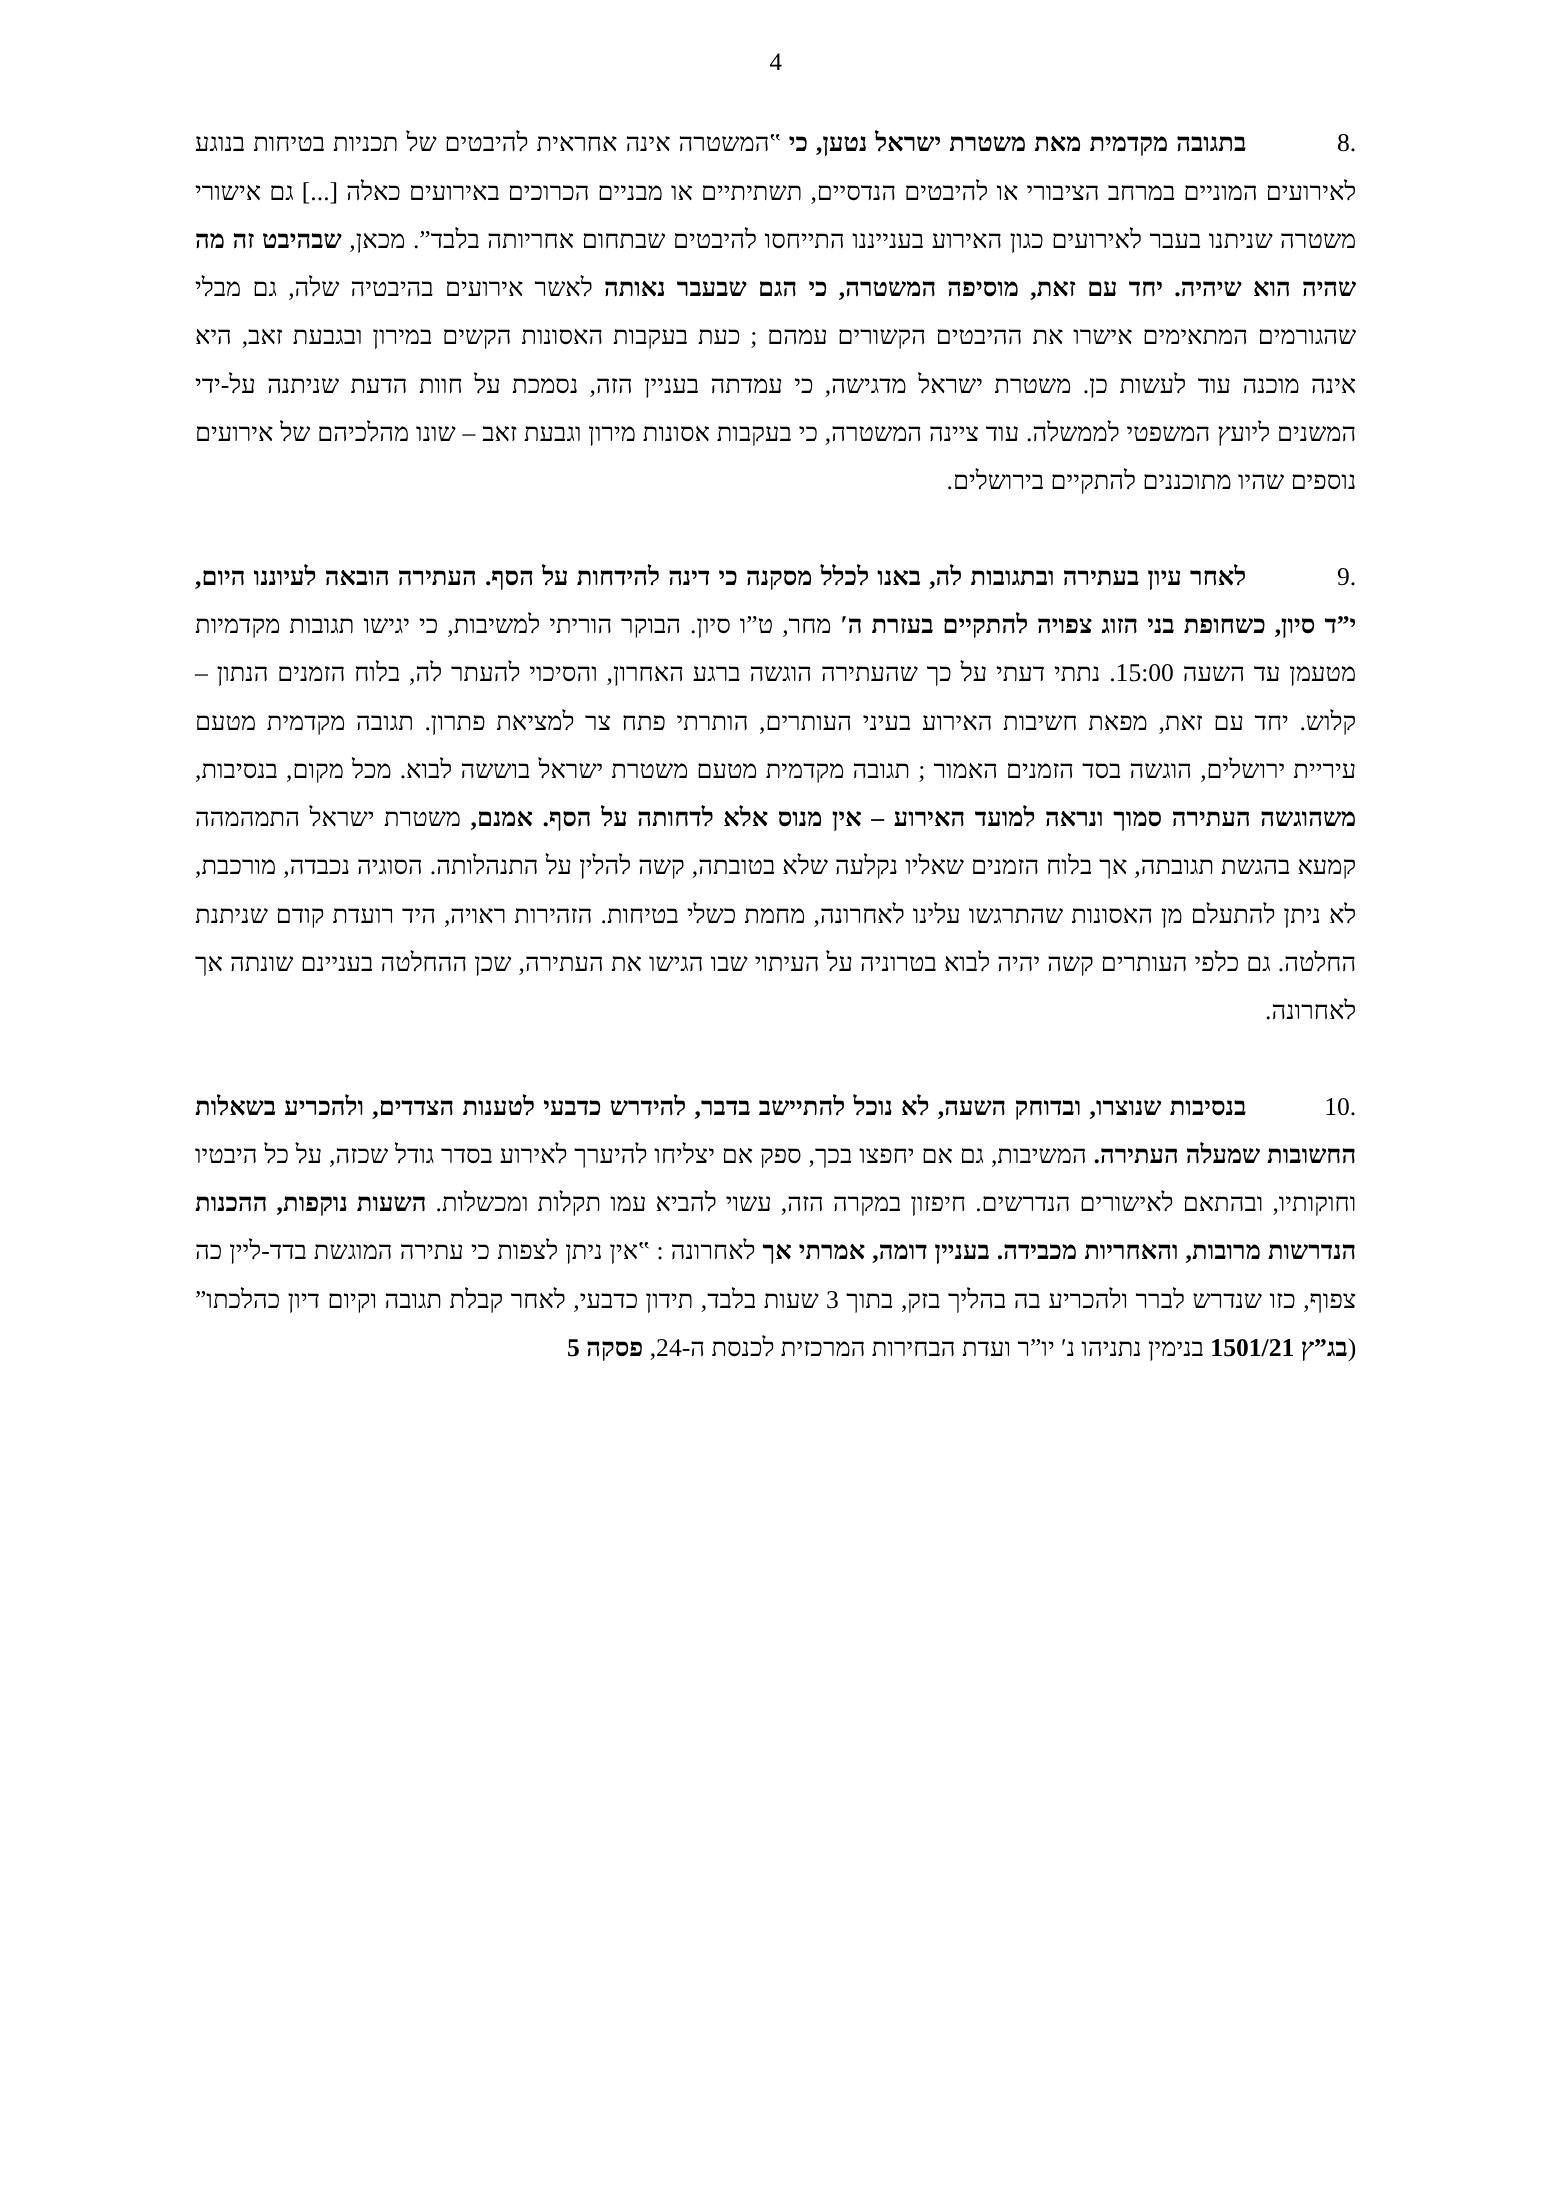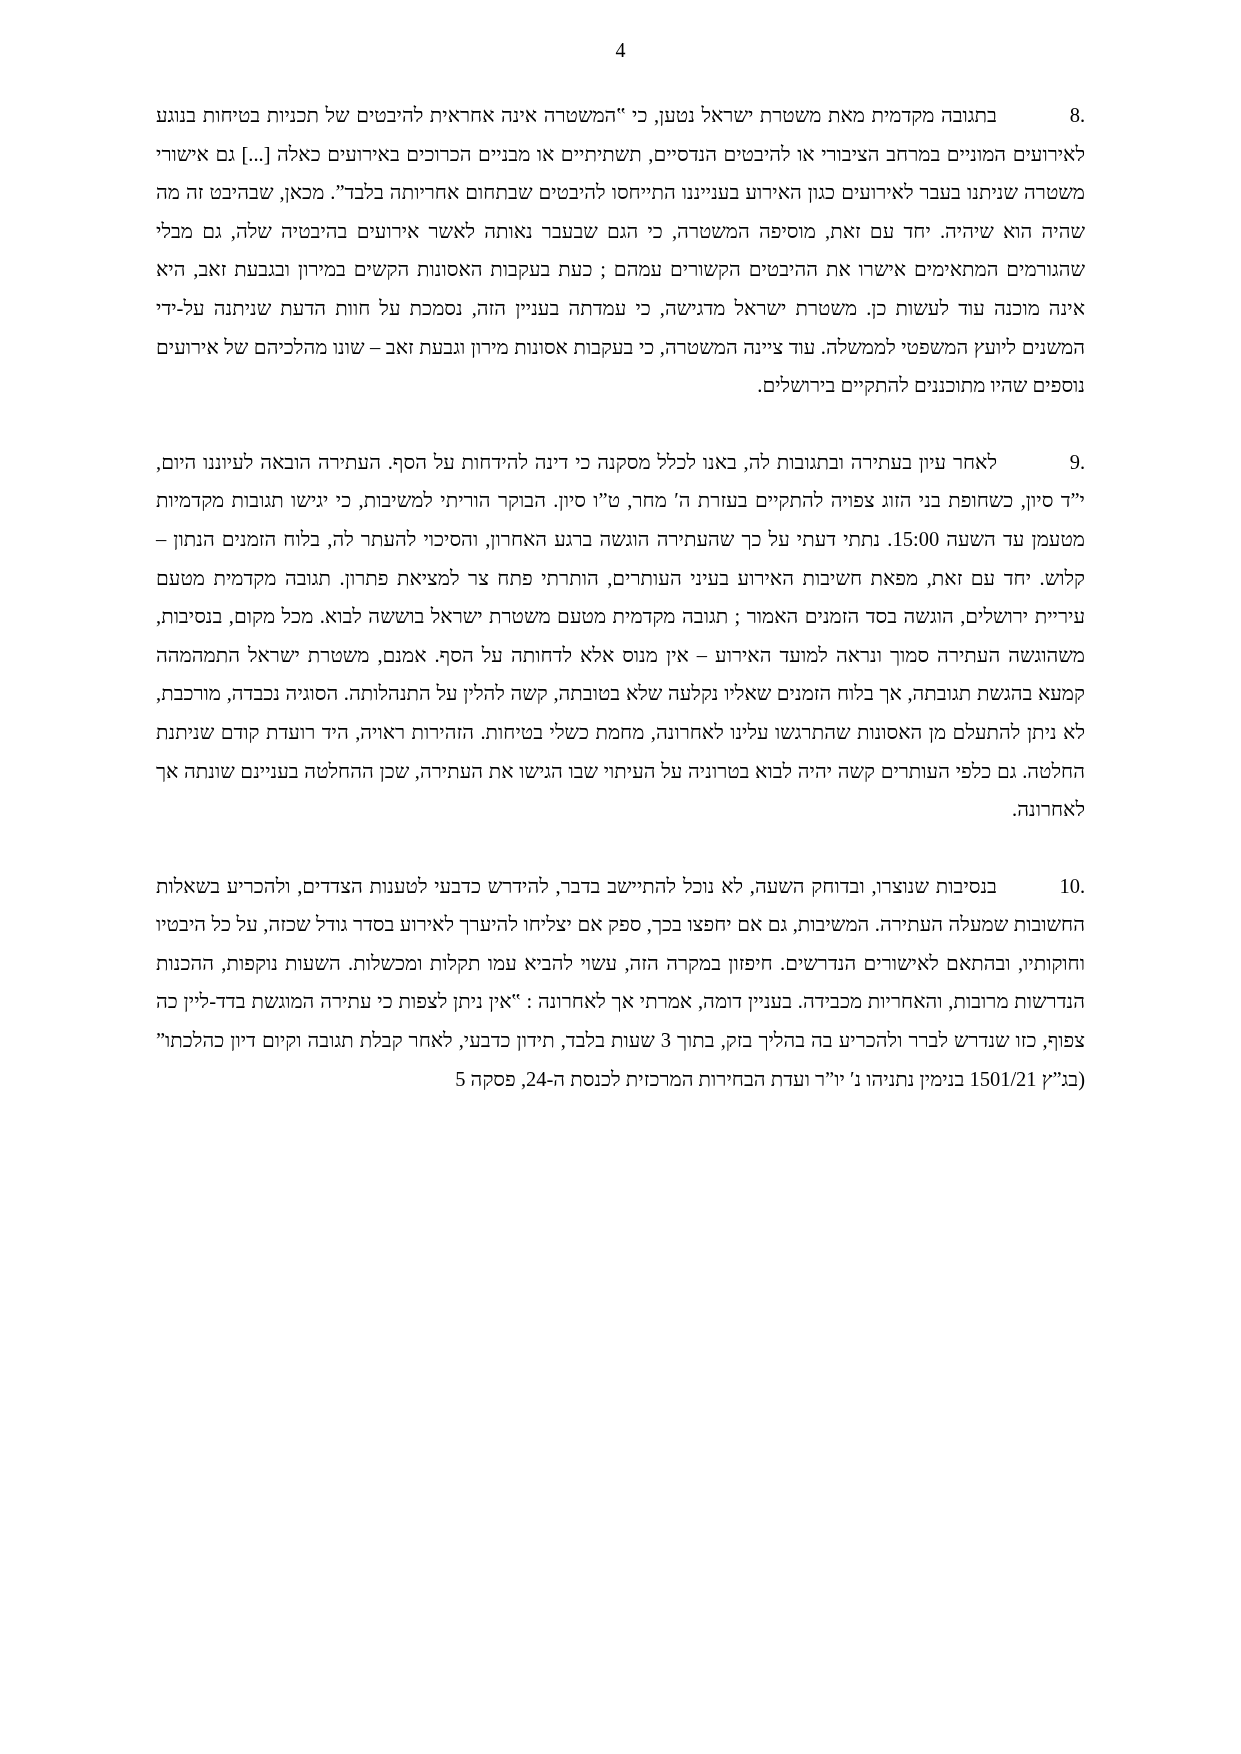--- a/index.html
+++ b/index.html
@@ -62,21 +62,21 @@
     font-family: "Liberation Serif", "DejaVu Serif", serif;
     font-size: 20.5px;
     direction: ltr;
     unicode-bidi: isolate;
   }
   .para-gap {
     display: inline-block;
     width: 62px;
   }
   .b {
-    font-weight: normal;
+    font-weight: bold;
   }
   
   .para { text-align-last: right; }
 </style>
 </head>
 <body>
 
 <div class="page">
 
   <div class="page-number">4</div>

